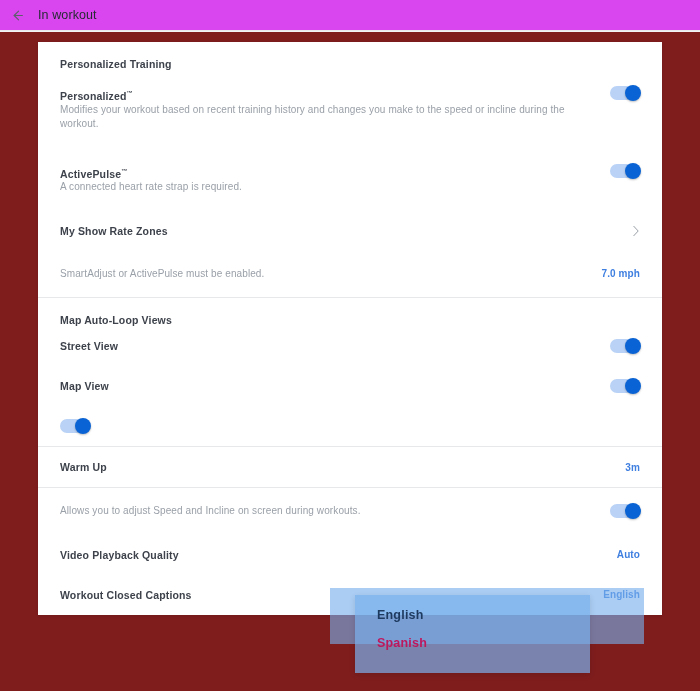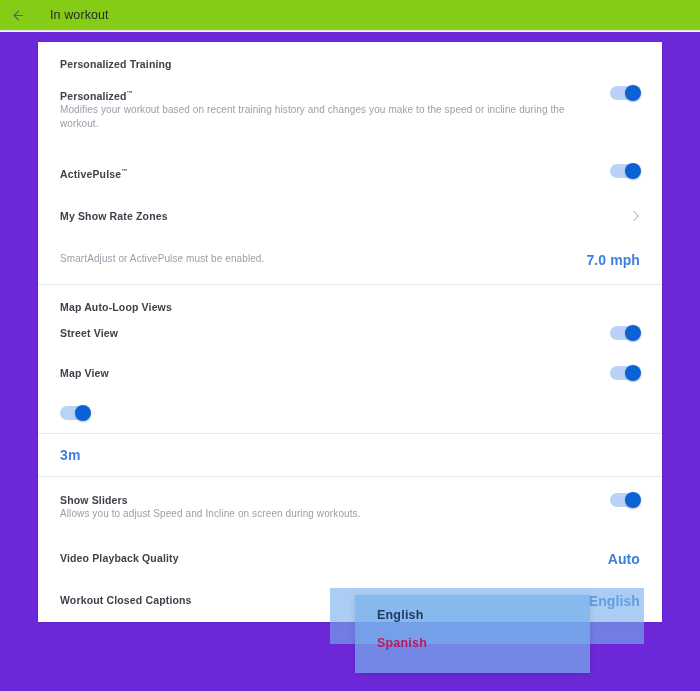--- a/index.html
+++ b/index.html
@@ -13,45 +13,44 @@
     font-family: "Liberation Sans", sans-serif;
     background: #f2f3f5;
     -webkit-font-smoothing: antialiased;
   }
 
   
   .appbar {
     position: absolute;
     left: 0; top: 0;
     width: 700px; height: 31px;
-    background: #84cc16;
+    background: #d946ef;
     display: flex;
     align-items: center;
     border-bottom: 1px solid #e8e9eb;
-    gap: 12px;
   }
   .back-btn {
     width: 34px; height: 31px;
     display: flex; align-items: center; justify-content: center;
     cursor: pointer;
   }
   .back-btn svg { display:block; }
   .appbar-title {
     font-size: 12.5px;
     color: #262b33;
     letter-spacing: .1px;
     margin-left: 4px;
   }
 
   
   .page {
     position: absolute;
     left: 0; top: 32px;
     width: 700px; height: 659px;
-    background: #6d28d9;
+    background: #7f1d1d;
   }
   .card {
     position: absolute;
     left: 38px; top: 10px;
     width: 624px;
     background: #ffffff;
     box-shadow: 0 1px 3px rgba(0,0,0,.10), 0 0 1px rgba(0,0,0,.06);
     overflow: visible;
   }
 
@@ -98,21 +97,21 @@
   }
   .row-sub-line { display: block; }
   .row-ctrl {
     flex: 0 0 auto;
     display: flex;
     align-items: center;
     min-height: 14px;
   }
 
   .value-link {
-    font-size: 14px;
+    font-size: 10px;
     font-weight: bold;
     color: #3e7fe0;
     letter-spacing: .1px;
     cursor: pointer;
   }
 
   .chevron { display:block; }
 
   
   .toggle {
@@ -195,20 +194,21 @@
           </div>
           <div class="row-ctrl">
             <div class="toggle">
               <div class="knob"></div>
             </div>
           </div>
         </div>
         <div class="row tall">
           <div class="row-text">
             <div class="row-title"><span>ActivePulse</span><span class="tm">™</span></div>
+            <div class="row-sub row-sub-line" style="margin-top: 0px;">A connected heart rate strap is required.</div>
           </div>
           <div class="row-ctrl">
             <div class="toggle">
               <div class="knob"></div>
             </div>
           </div>
         </div>
         <div class="row compact">
           <div class="row-text">
             <div class="row-title"><span>My Show Rate Zones</span></div>
@@ -257,30 +257,32 @@
           <div class="row-ctrl">
             <div class="toggle">
               <div class="knob"></div>
             </div>
           </div>
         </div>
       </div>
       <div class="divider"></div>
       <div class="section">
         <div class="row compact">
+          <div class="row-text">
+            <div class="row-title"><span>Warm Up</span></div>
+          </div>
           <div class="row-ctrl">
             <div class="value-link">3m</div>
           </div>
         </div>
       </div>
       <div class="divider"></div>
       <div class="section">
         <div class="row tall">
           <div class="row-text">
-            <div class="row-title"><span>Show Sliders</span></div>
             <div class="row-sub row-sub-line">Allows you to adjust Speed and Incline on screen during workouts.</div>
           </div>
           <div class="row-ctrl">
             <div class="toggle">
               <div class="knob"></div>
             </div>
           </div>
         </div>
         <div class="row compact">
           <div class="row-text">

